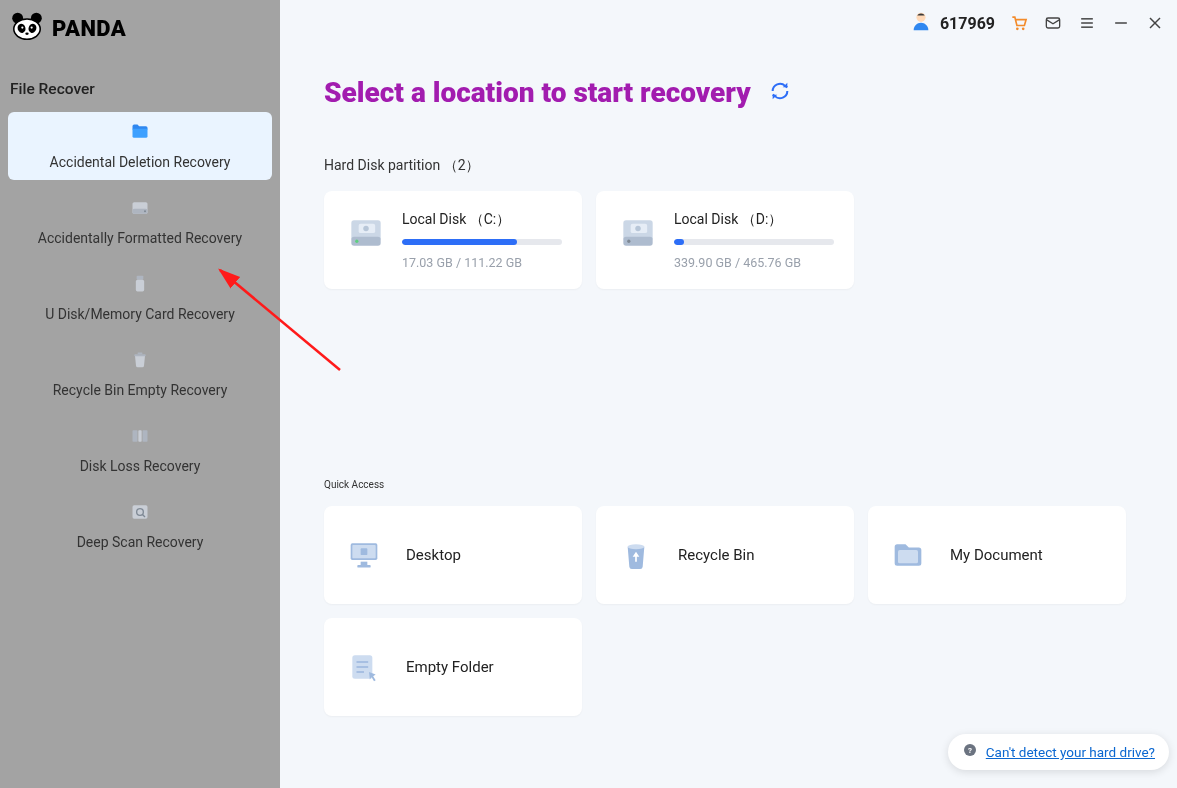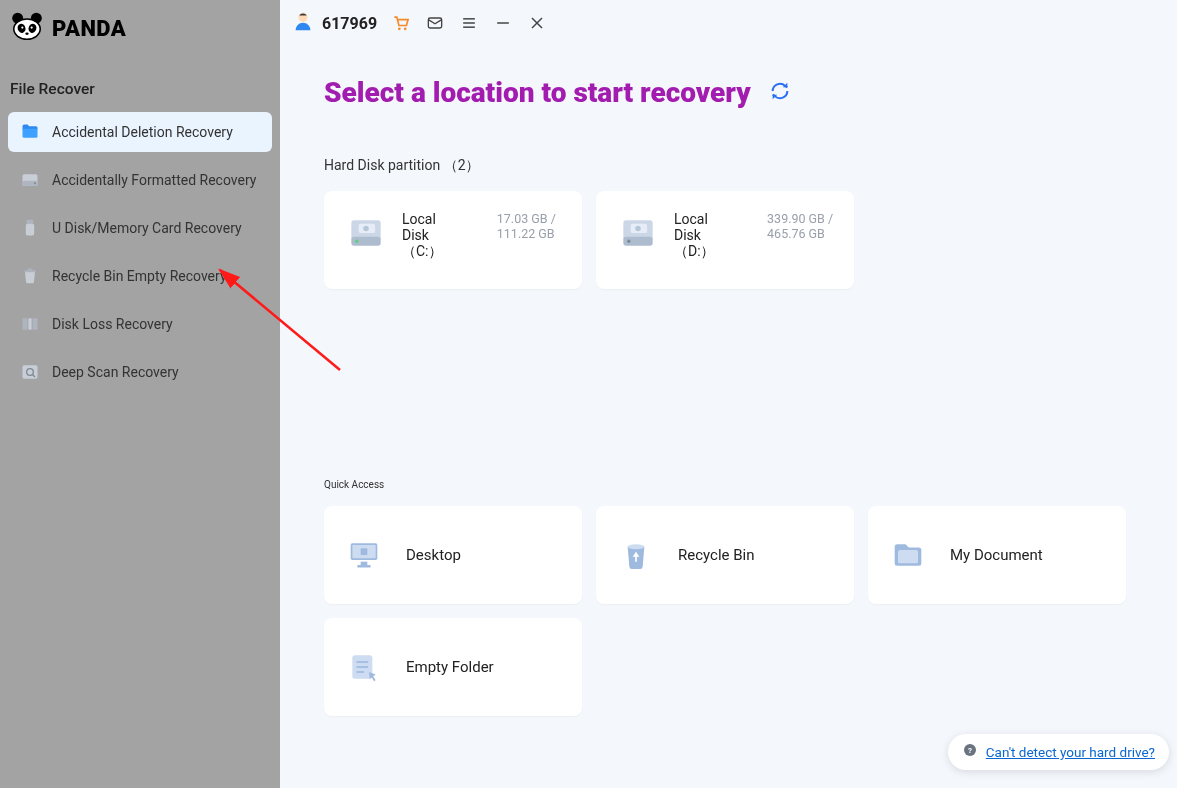--- a/index.html
+++ b/index.html
@@ -18,48 +18,48 @@
   .logo-svg { width: 38px; height: 28px; }
   .logo-text { font-weight: 900; font-size: 22px; letter-spacing: 0.5px; color:#000; }
   .section-title {
     font-size: 15.5px; font-weight: 500; color: #222;
     padding: 18px 10px 14px 10px;
   }
   .nav { padding: 0 8px; }
   .nav-item {
     display: flex; align-items: center; gap: 12px;
     padding: 10px 12px; border-radius: 6px; cursor: pointer;
-    font-size: 14px; color: #333; margin-bottom: 8px; position: relative;
+    font-size: 14px; color: #333; margin-bottom: 8px; position: relative; flex-direction: column;
   }
   .nav-item.active { background: #eaf4ff; }
   .nav-icon { width: 20px; height: 20px; flex: 0 0 20px; display:flex; align-items:center; justify-content:center; }
 
   .main {
     flex: 1; background: #f4f7fb; min-width: 0; position: relative; padding: 0;
   }
   .topbar {
-    height: 42px; display: flex; justify-content: flex-start; align-items: center;
+    height: 42px; display: flex; justify-content: flex-end; align-items: center;
     gap: 14px; padding: 4px 12px 0 12px;
   }
   .account { display: flex; align-items: center; gap: 8px; font-size: 16px; font-weight:700; color:#222; cursor:pointer;}
   .top-icon { width: 20px; height: 20px; display:flex; align-items:center; justify-content:center; cursor:pointer; }
 
   .content { padding: 34px 44px 0 44px; }
   .page-title-row { display:flex; align-items:center; gap:18px; }
   .page-title { font-size: 28px; font-weight: 900; color:#a21caf; }
   .section-label { font-size: 14px; color:#333; margin-top: 48px; margin-bottom: 16px; }
 
   .disk-row { display:flex; gap: 14px; }
   .disk-card {
     width: 258px; height: 98px; background:#fff; border-radius:8px;
     padding: 20px 20px 16px 20px; display:flex; gap:14px; cursor:pointer;
     box-shadow: 0 1px 2px rgba(0,0,0,0.04);
   }
   .disk-icon { width: 44px; height: 44px; flex:0 0 44px; }
-  .disk-body { flex:1; display:flex; flex-direction:row; gap:18px; }
+  .disk-body { flex:1; display:flex; flex-direction:column; gap:10px; }
   .disk-name { font-size: 14px; color:#222; }
   .disk-bar { height: 6px; border-radius: 3px; background:#e6e8ed; position:relative; overflow:hidden; }
   .disk-bar-fill { position:absolute; left:0; top:0; bottom:0; border-radius:3px; }
   .disk-stats { font-size: 12.5px; color:#99a0ab; }
 
   .quick-title { font-size: 10px; color:#333; margin-top: 190px; margin-bottom: 16px; }
   .quick-grid { display:flex; flex-wrap:wrap; gap:14px; }
   .quick-card {
     width: 258px; height: 98px; background:#fff; border-radius:8px;
     padding: 0 20px; display:flex; align-items:center; gap:22px; cursor:pointer;

